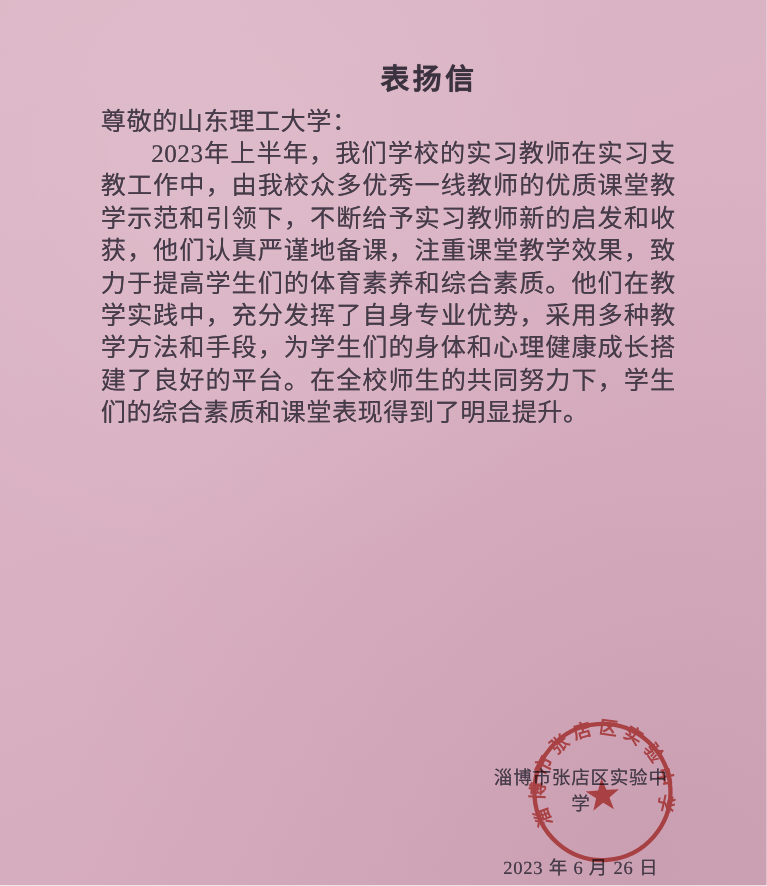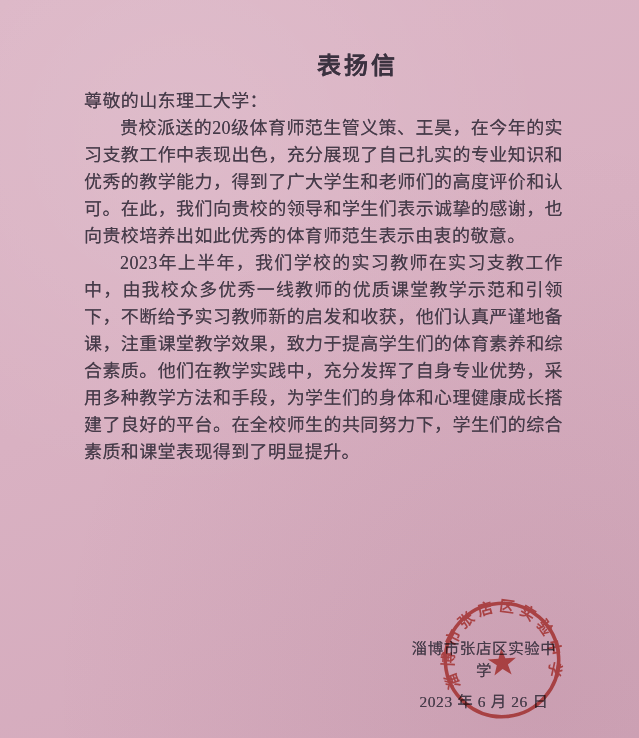--- a/index.html
+++ b/index.html
@@ -34,21 +34,21 @@
     color: #3b3240;
     text-shadow: 0 0 0.6px rgba(59,50,64,0.85);
     margin-left: 38px;
   }
   .body-text {
     position: absolute;
     top: 88px;
     left: 84px;
     width: 479px;
     color: #463b49;
-    font-size: 18px;
+    font-size: 21px;
     line-height: 27px;
     letter-spacing: 0.4px;
     text-align: justify;
     text-shadow: 0 0 0.5px rgba(70,59,73,0.75);
   }
   .salutation {
     text-indent: 0;
   }
   .body-text p {
     margin: 0;
@@ -62,21 +62,21 @@
     text-align: center;
     color: #463b49;
     font-size: 15.5px;
     letter-spacing: 0.6px;
     text-shadow: 0 0 0.5px rgba(70,59,73,0.75);
   }
   .sign-block .signature {
     line-height: 22px;
   }
   .sign-block .sign-date {
-    margin-top: 10px;
+    margin-top: 32px;
     line-height: 20px;
   }
   .stamp {
     position: absolute;
     left: 439px;
     top: 597px;
     width: 126px;
     height: 126px;
     opacity: 0.82;
     mix-blend-mode: multiply;
@@ -99,21 +99,20 @@
 </style>
 </head>
 <body>
 
 <div class="paper">
 
   <div class="title">表扬信</div>
 
   <div class="body-text">
     <div class="salutation">尊敬的山东理工大学：</div>
-    <p>贵校派送的20级体育师范生管义策、王昊，在今年的实习支教工作中表现出色，充分展现了自己扎实的专业知识和优秀的教学能力，得到了广大学生和老师们的高度评价和认可。在此，我们向贵校的领导和学生们表示诚挚的感谢，也向贵校培养出如此优秀的体育师范生表示由衷的敬意。</p>
     <p>2023年上半年，我们学校的实习教师在实习支教工作中，由我校众多优秀一线教师的优质课堂教学示范和引领下，不断给予实习教师新的启发和收获，他们认真严谨地备课，注重课堂教学效果，致力于提高学生们的体育素养和综合素质。他们在教学实践中，充分发挥了自身专业优势，采用多种教学方法和手段，为学生们的身体和心理健康成长搭建了良好的平台。在全校师生的共同努力下，学生们的综合素质和课堂表现得到了明显提升。</p>
   </div>
 
   <div class="sign-block">
     <div class="signature">淄博市张店区实验中学</div>
     <div class="sign-date">2023 年 6 月 26 日</div>
   </div>
 
   <div class="stamp">
     <svg viewBox="0 0 120 120" width="126" height="126" aria-hidden="true">

